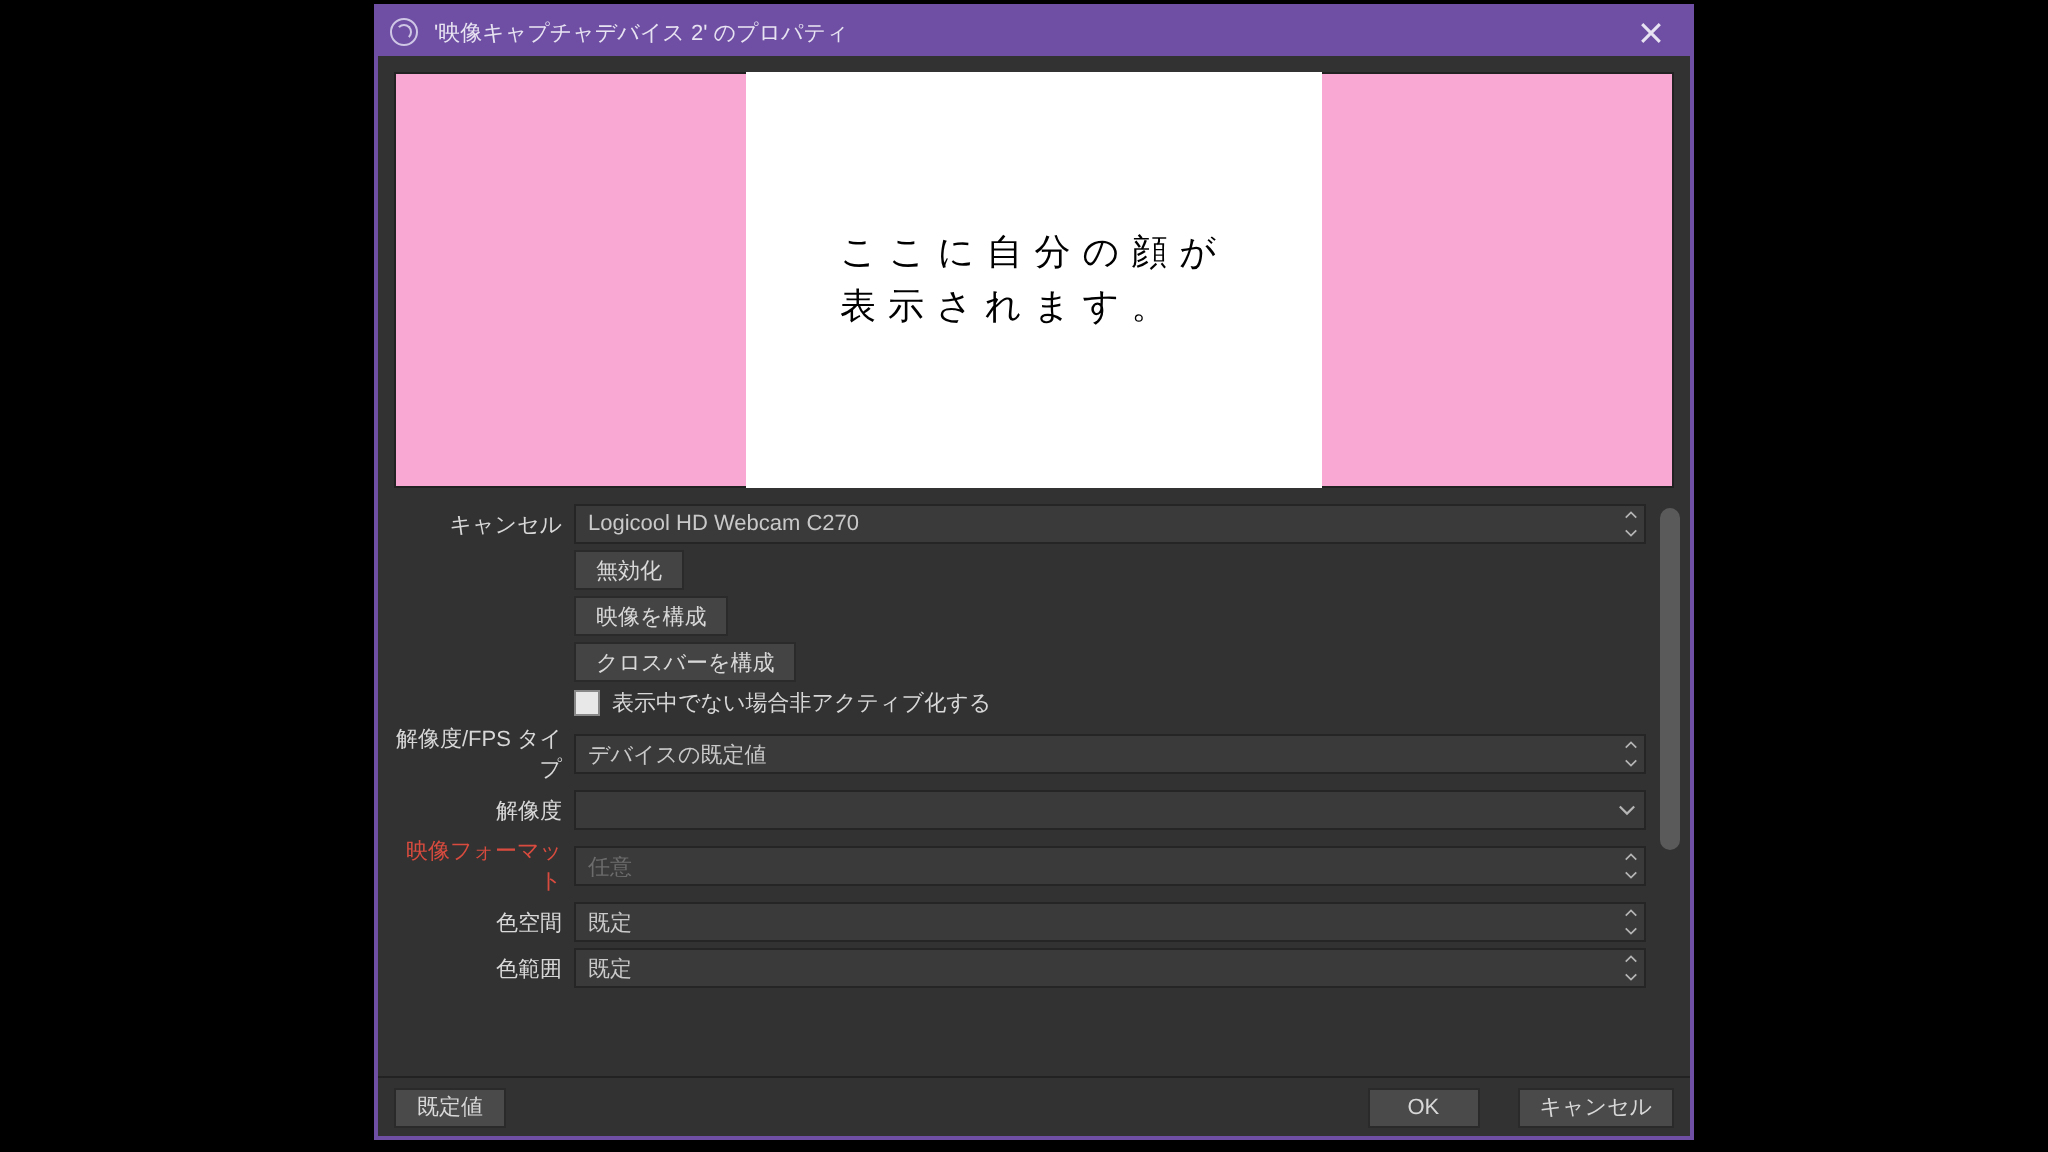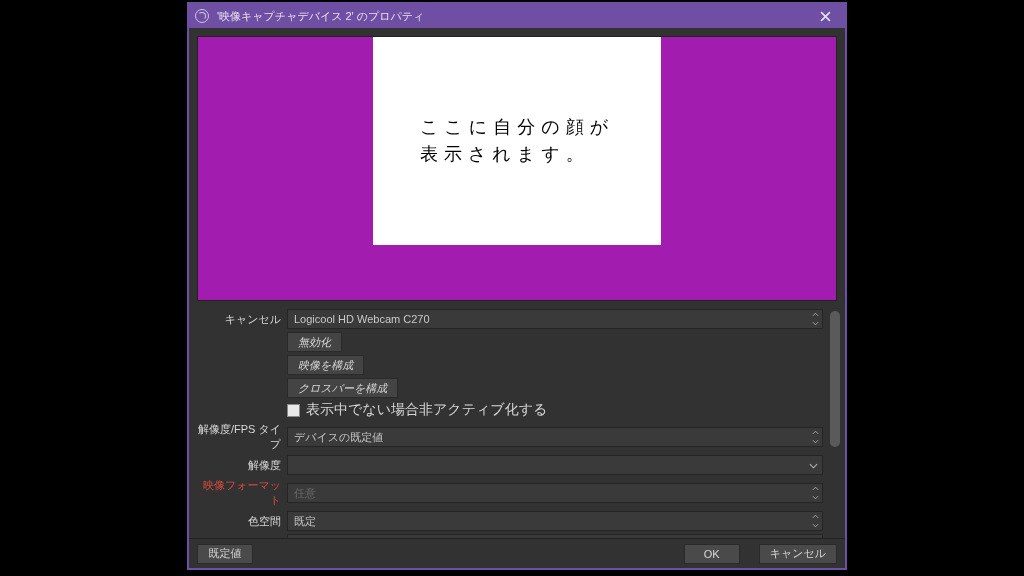--- a/index.html
+++ b/index.html
@@ -58,26 +58,26 @@
   .client {
     height: calc(100% - 24px);
     display: flex;
     flex-direction: column;
   }
 
   .preview-wrap {
     padding: 8px 8px 2px 8px;
   }
   .preview {
-    height: 265px;
-    background: #a21caf;
+    height: 208px;
+    background: #f9a8d4;
     border: 1px solid #222;
     position: relative;
     display: flex;
-    align-items: flex-start;
+    align-items: center;
     justify-content: center;
   }
   .preview-canvas {
     width: 288px; height: 208px;
     background: #fff;
     color: #000;
     font-family: "Yu Mincho", "Hiragino Mincho ProN", serif;
     font-size: 18px;
     letter-spacing: 6px;
     display: flex;
@@ -157,27 +157,27 @@
     color: #d8d8d8;
     font-size: 11px;
     padding: 0 10px;
     display: inline-flex;
     align-items: center;
     justify-content: center;
     font-family: inherit;
   }
 
   .row.indent .field { padding-left: 0; }
-  .row .action-btn { margin-left: 0; font-style: italic; }
+  .row .action-btn { margin-left: 0; }
 
   .checkbox-row .field {
     display: flex;
     align-items: center;
     gap: 6px;
-    font-size: 14px;
+    font-size: 11px;
   }
   .checkbox {
     width: 13px; height: 13px;
     background: #e8e8e8;
     border: 1px solid #888;
     flex: 0 0 auto;
   }
 
   .button-bar {
     height: 30px;

